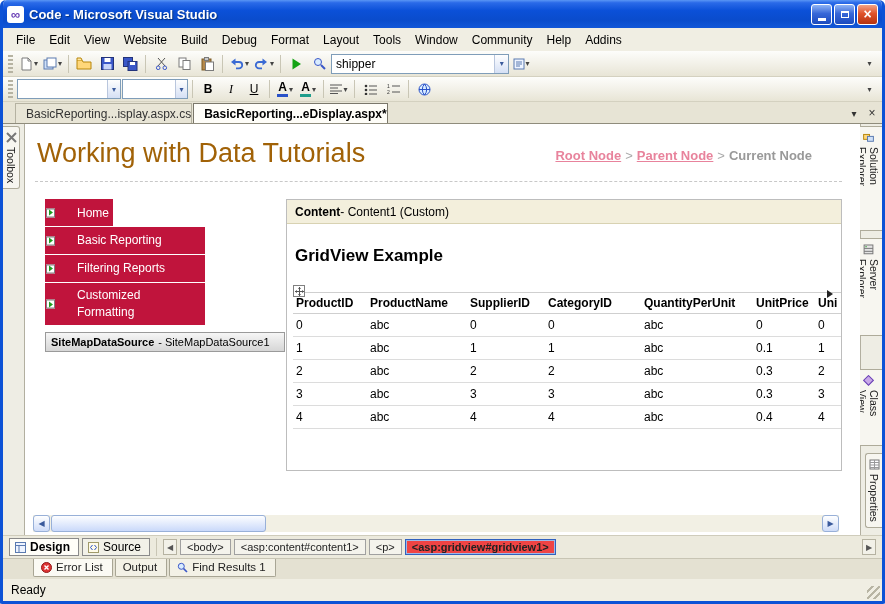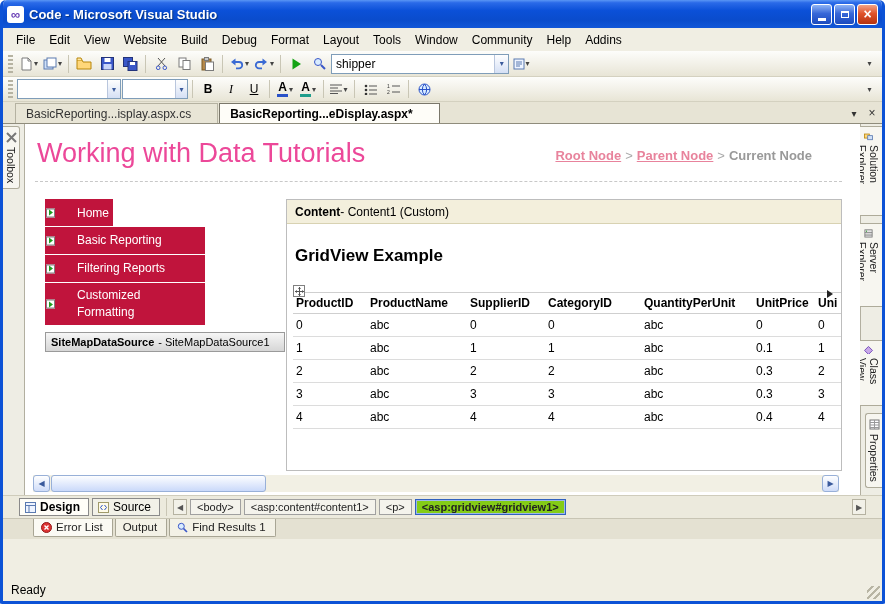--- a/index.html
+++ b/index.html
@@ -45,36 +45,36 @@
   .combo .arrow-btn { width:15px; height:18px; background:linear-gradient(180deg,#fefefe,#d5e0f5); border-left:1px solid #b9c6dd;
     display:flex; align-items:center; justify-content:center; font-size:8px; color:#3a5a9c; }
   .fmt-btn { font-size:12px; width:21px; }
   .fmt-btn.b { font-weight:bold; }
   .fmt-btn.i { font-style:italic; font-family:"Liberation Serif",serif; }
   .fmt-btn.u { text-decoration:underline; }
   .color-a { font-weight:bold; font-size:12px; line-height:1; display:flex; flex-direction:column; align-items:center; }
   .color-a .bar { width:11px; height:3px; margin-top:1px; }
   
   .tabstrip { height:22px; flex:0 0 22px; display:flex; align-items:flex-end; background:#e7e4d5; border-bottom:1px solid #8f8c7c; padding-left:12px; }
-  .doc-tab { font-size:12px; padding:3px 26px 2px 10px; border:1px solid #b5b2a1; border-bottom:none; background:#e8e5d6; color:#333; margin-right:1px; }
+  .doc-tab { font-size:12px; padding:3px 0 2px 10px; border:1px solid #b5b2a1; border-bottom:none; background:#e8e5d6; color:#333; margin-right:1px; }
   .doc-tab.active { background:#fefdf8; font-weight:bold; color:#000; border-color:#7a776a; }
   .tabstrip-spacer { flex:1; }
   .strip-btn { width:16px; height:16px; display:flex; align-items:center; justify-content:center; font-size:10px; color:#333; margin:0 2px 2px 0; }
   
   .main { flex:1; display:flex; overflow:hidden; background:#fff; }
   .lstrip { width:22px; flex:0 0 22px; background:#eeede4; border-right:1px solid #b2afa0; padding-top:2px; }
   .rstrip { width:22px; flex:0 0 22px; background:#eeede4; border-left:1px solid #b2afa0; padding-top:2px; display:flex; flex-direction:column; align-items:flex-end; }
   .side-tab { writing-mode:vertical-rl; display:flex; align-items:center; gap:4px; font-size:10.5px; color:#222;
     background:#f7f6f0; border:1px solid #aeab9a; padding:5px 2px; }
   .side-tab.left { border-left:none; border-radius:0 3px 3px 0; }
   .side-tab.right { border-right:none; border-radius:3px 0 0 3px; margin-bottom:7px; }
   .side-tab.gap { margin-top:26px; }
   .design { flex:1; position:relative; background:#fff; overflow:hidden; }
   
-  .page-title { position:absolute; top:14px; left:12px; font-size:27px; color:#ec4899; }
+  .page-title { position:absolute; top:14px; left:12px; font-size:27px; color:#a16207; }
   .breadcrumb { position:absolute; top:24px; right:48px; font-size:13px; font-weight:bold; white-space:nowrap; }
   .bc-link { color:#e8839c; text-decoration:underline;margin-top:27px; }
   .bc-sep { color:#aaa; padding:0 4px; font-weight:normal; }
   .bc-current { color:#999; }
   .dash-sep { position:absolute; top:57px; left:10px; right:18px; border-top:1px dashed #c8c8c8; }
   .nav { position:absolute; left:20px; top:75px; width:162px; }
   .nav-item { position:relative; background:#c0143c; color:#fff; font-size:12px; display:flex; align-items:center; margin-bottom:1px; }
   .nav-item.home { width:68px; height:27px; padding-left:32px; }
   .nav-item.sub { width:160px; min-height:27px; padding:4px 4px 4px 32px; line-height:17px; }
   .nav-marker { position:absolute; left:1px; top:50%; transform:translateY(-50%); width:9px; height:9px; background:#fff; border:1px solid #7f7f7f;
@@ -97,34 +97,34 @@
   table.gv th { text-align:left; font-weight:bold; padding:3px 3px; border-bottom:1px solid #cfcfcf; border-top:1px solid #cfcfcf; white-space:nowrap; overflow:hidden; }
   table.gv td { padding:4px 3px; border-bottom:1px solid #dcdcdc; white-space:nowrap; overflow:hidden; }
   .c0{width:74px}.c1{width:100px}.c2{width:78px}.c3{width:96px}.c4{width:112px}.c5{width:62px}.c6{width:38px}
   
   .hscroll { position:absolute; left:8px; bottom:3px; width:806px; height:17px; background:#f2f0e4; display:flex; align-items:center; }
   .sbtn { width:17px; height:17px; flex:0 0 17px; border:1px solid #98b0d8; border-radius:3px;
     background:linear-gradient(180deg,#fff,#cfdcf8); color:#3a5a9c; font-size:8px; display:flex; align-items:center; justify-content:center; }
   .sthumb { width:215px; height:17px; border:1px solid #98b0d8; border-radius:3px; background:linear-gradient(180deg,#fdfeff,#cad9fa); margin-left:1px; }
   .strack { flex:1; }
   
-  .viewbar { height:23px; flex:0 0 23px; background:#eceadd; border-top:1px solid #cfccbb; display:flex; align-items:center; padding:0 16px; gap:3px; }
+  .viewbar { height:23px; flex:0 0 23px; background:#eceadd; border-top:1px solid #cfccbb; display:flex; align-items:center; padding:0 6px; gap:3px; }
   .vw-btn { display:flex; align-items:center; gap:4px; font-size:12px; border:1px solid #8a8a8a; padding:1px 8px 1px 5px; background:#f2f1e8; }
   .vw-btn.active { background:#fffef8; font-weight:bold; }
   .varrow { width:14px; height:16px; display:flex; align-items:center; justify-content:center; font-size:8px; color:#555; border:1px solid #b5b2a1; background:#f2f1e8; }
   .tagbtn { font-size:11px; border:1px solid #a0a0a0; background:#f4f3ec; color:#222; padding:1px 6px; white-space:nowrap; }
-  .tagbtn.sel { border:1px solid #3161be; background:#84cc16; box-shadow:0 0 0 1px #9db8e8 inset; font-weight:bold; }
+  .tagbtn.sel { border:1px solid #3161be; background:#ef4444; box-shadow:0 0 0 1px #9db8e8 inset; font-weight:bold; }
   .vw-spacer { flex:1; }
   
   .panelbar { height:21px; flex:0 0 21px; background:#e4e1d2; display:flex; align-items:flex-start; padding-left:30px; border-top:1px solid #c8c5b4; }
   .ptab { display:flex; align-items:center; gap:4px; font-size:11.5px; border:1px solid #a8a594; border-top:none; background:#f3f1e6;
     padding:2px 9px 3px 7px; margin-right:2px; border-radius:0 0 2px 2px; color:#222; }
   .ptab.first { background:#fbfaf4; }
   
-  .statusbar { height:22px; flex:0 0 22px; background:#f0eee3; display:flex; align-items:center; padding-left:8px; font-size:12px; color:#000; position:relative;margin-top:40px; }
+  .statusbar { height:22px; flex:0 0 22px; background:#f0eee3; display:flex; align-items:center; padding-left:8px; font-size:12px; color:#000; position:relative; }
   .resize-grip { position:absolute; right:2px; bottom:2px; width:13px; height:13px;
     background:repeating-linear-gradient(135deg, transparent 0 3px, #b8b5a4 3px 5px); }
   svg { display:block; }
 </style>
 </head>
 <body>
 
 <div class="window">
 
   <div class="titlebar">

